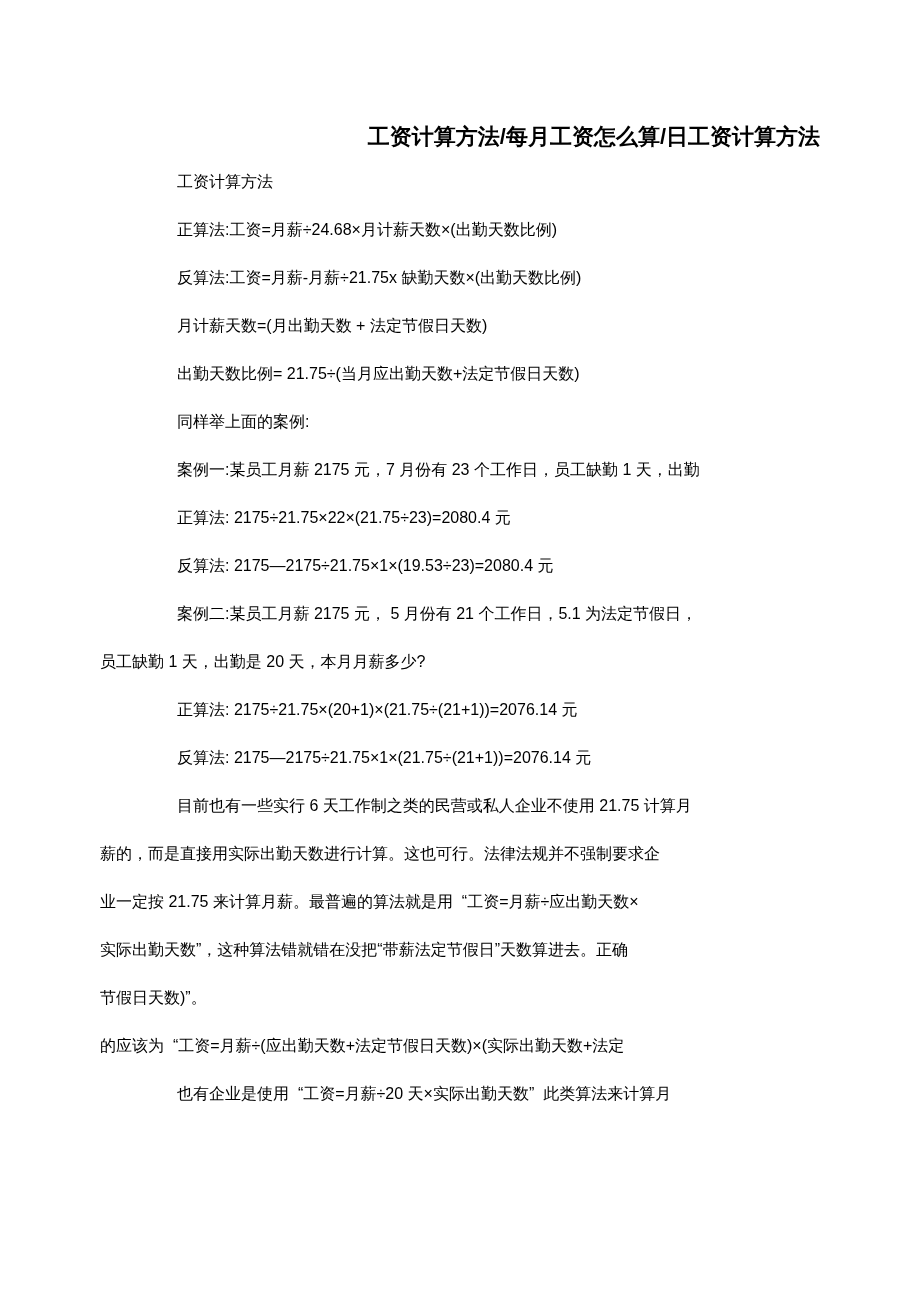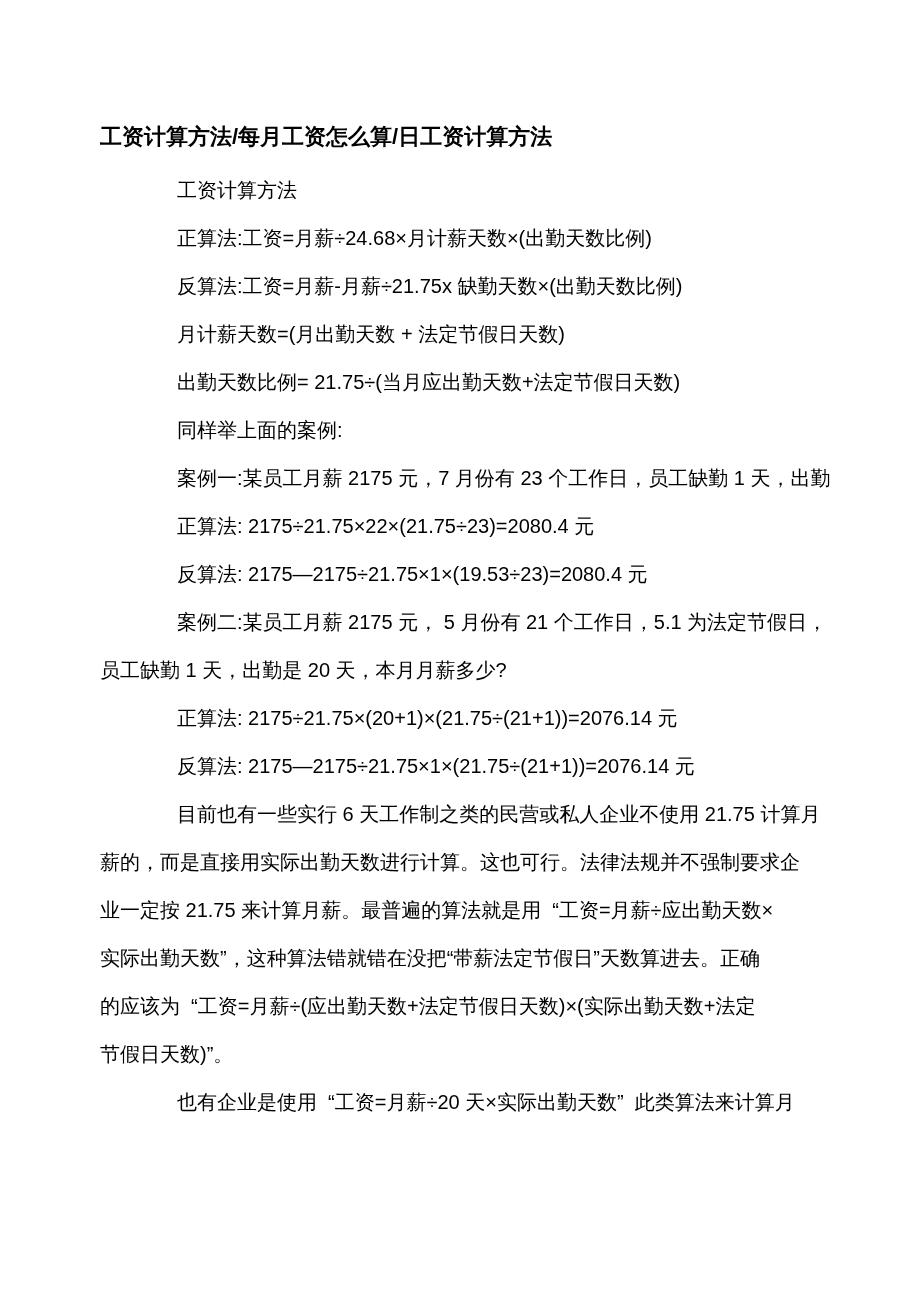--- a/index.html
+++ b/index.html
@@ -14,27 +14,27 @@
     background: #ffffff;
     color: #000000;
     font-family: "Liberation Sans", "DejaVu Sans", sans-serif;
     box-sizing: border-box;
     padding: 124px 100px 0 100px;
     overflow: hidden;
   }
   .doc-title {
     font-size: 22px;
     font-weight: bold;
-    text-align: left;
+    text-align: right;
     line-height: 26px;
-    margin: 0 0 16px 0;
+    margin: 0 0 8px 0;
     white-space: pre;
   }
   .doc-body {
-    font-size: 20px;
+    font-size: 16px;
     line-height: 48px;
   }
   .line {
     white-space: pre;
   }
   .line.indent {
     padding-left: 77px;
   }
 </style>
 </head>
@@ -53,17 +53,17 @@
       <div class="line indent">正算法: 2175÷21.75×22×(21.75÷23)=2080.4 元</div>
       <div class="line indent">反算法: 2175—2175÷21.75×1×(19.53÷23)=2080.4 元</div>
       <div class="line indent">案例二:某员工月薪 2175 元， 5 月份有 21 个工作日，5.1 为法定节假日，</div>
       <div class="line">员工缺勤 1 天，出勤是 20 天，本月月薪多少?</div>
       <div class="line indent">正算法: 2175÷21.75×(20+1)×(21.75÷(21+1))=2076.14 元</div>
       <div class="line indent">反算法: 2175—2175÷21.75×1×(21.75÷(21+1))=2076.14 元</div>
       <div class="line indent">目前也有一些实行 6 天工作制之类的民营或私人企业不使用 21.75 计算月</div>
       <div class="line">薪的，而是直接用实际出勤天数进行计算。这也可行。法律法规并不强制要求企</div>
       <div class="line">业一定按 21.75 来计算月薪。最普遍的算法就是用  “工资=月薪÷应出勤天数×</div>
       <div class="line">实际出勤天数”，这种算法错就错在没把“带薪法定节假日”天数算进去。正确</div>
+      <div class="line">节假日天数)”。</div>
       <div class="line">的应该为  “工资=月薪÷(应出勤天数+法定节假日天数)×(实际出勤天数+法定</div>
-      <div class="line">节假日天数)”。</div>
       <div class="line indent">也有企业是使用  “工资=月薪÷20 天×实际出勤天数”  此类算法来计算月</div>
     </div>
 </div>
 
 </body></html>

